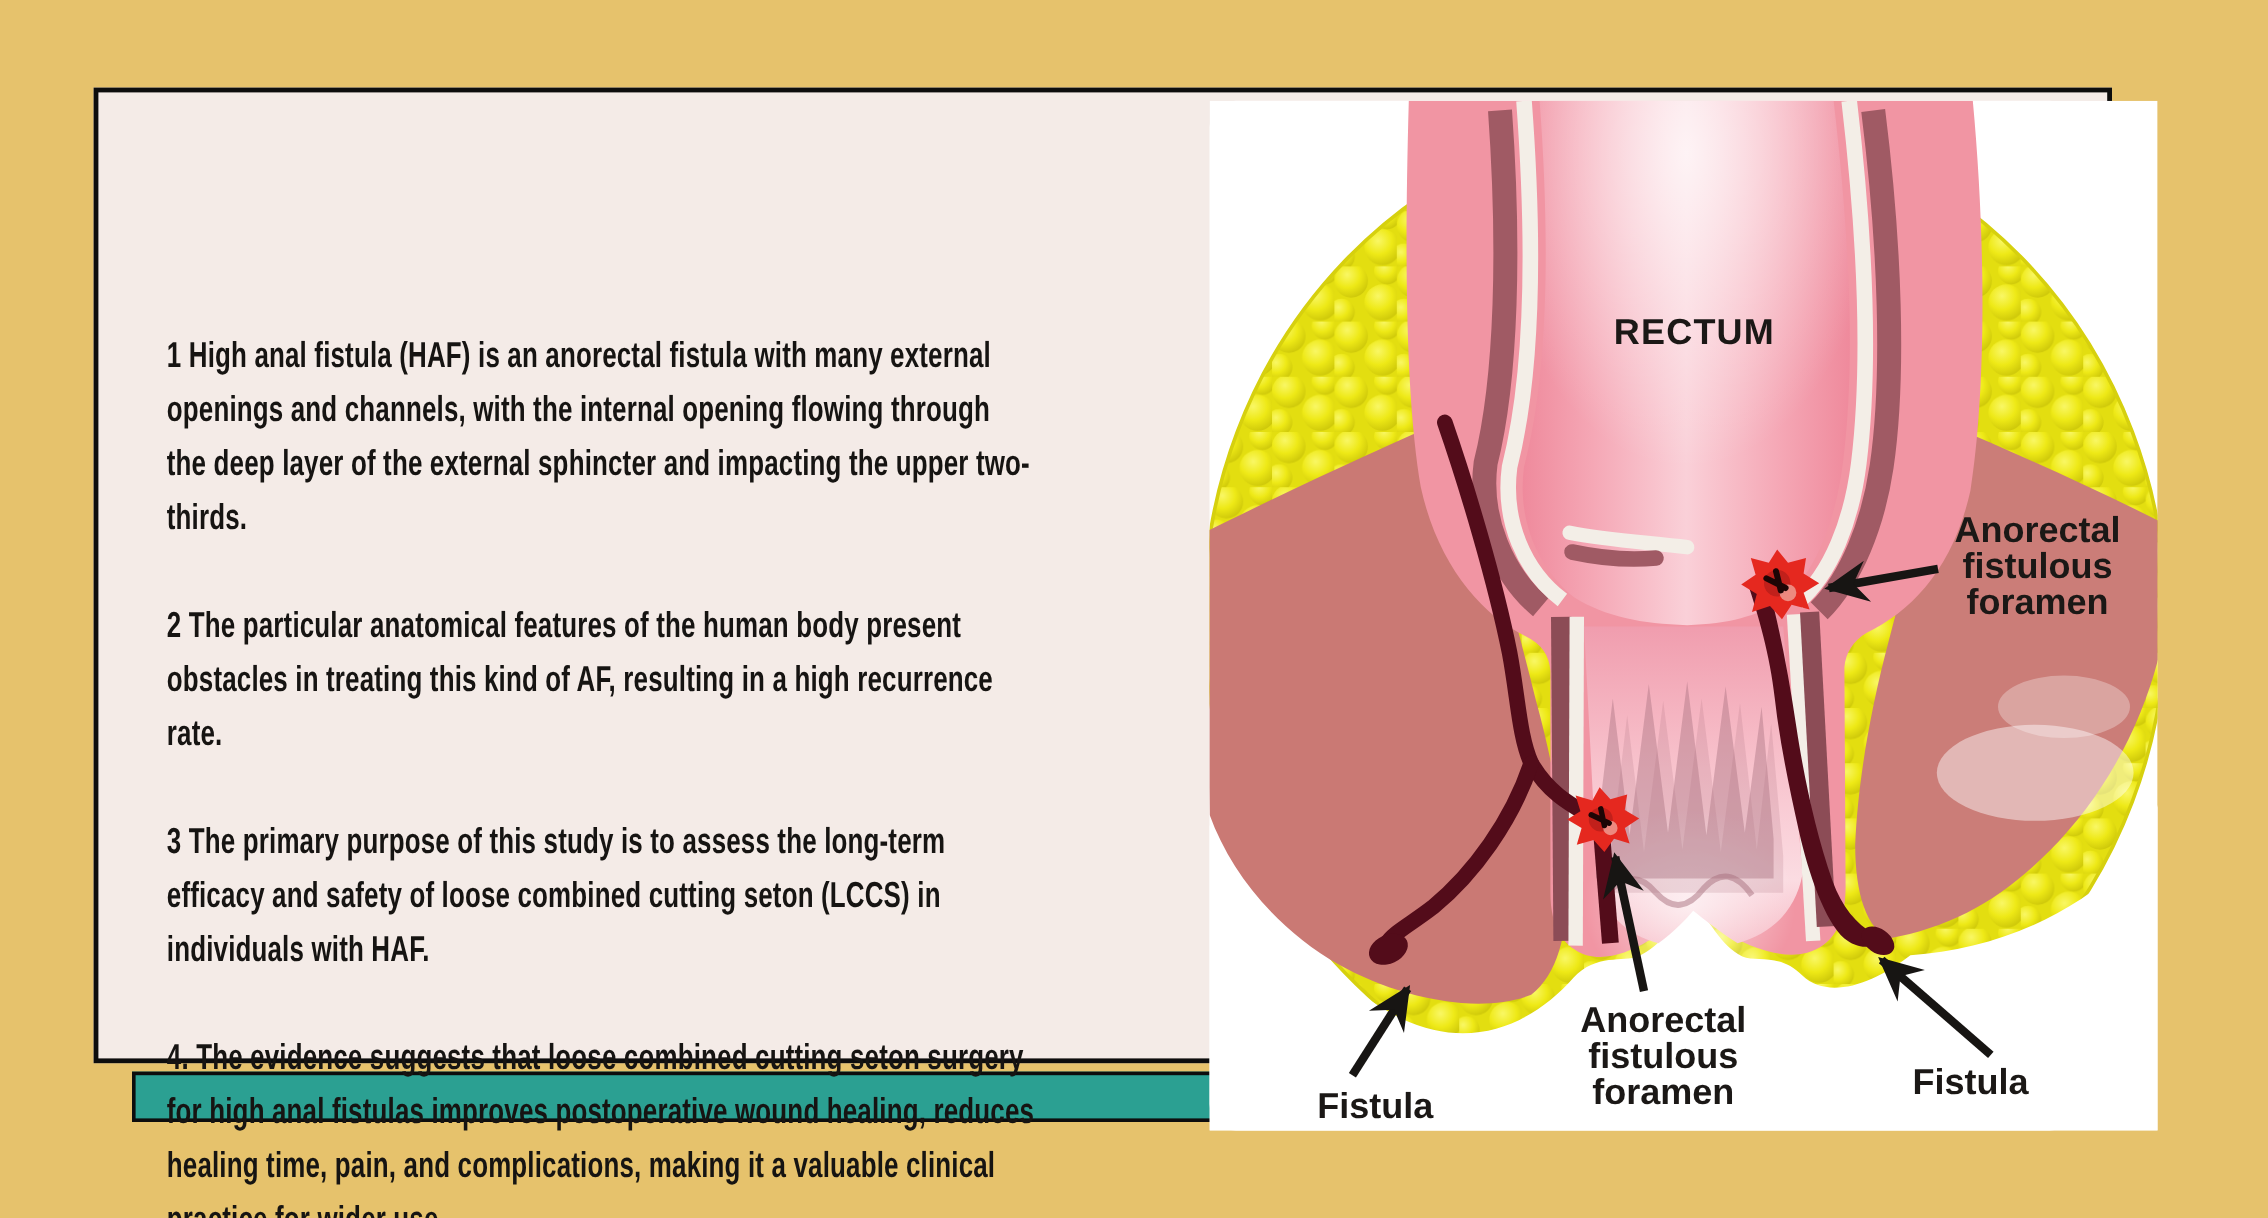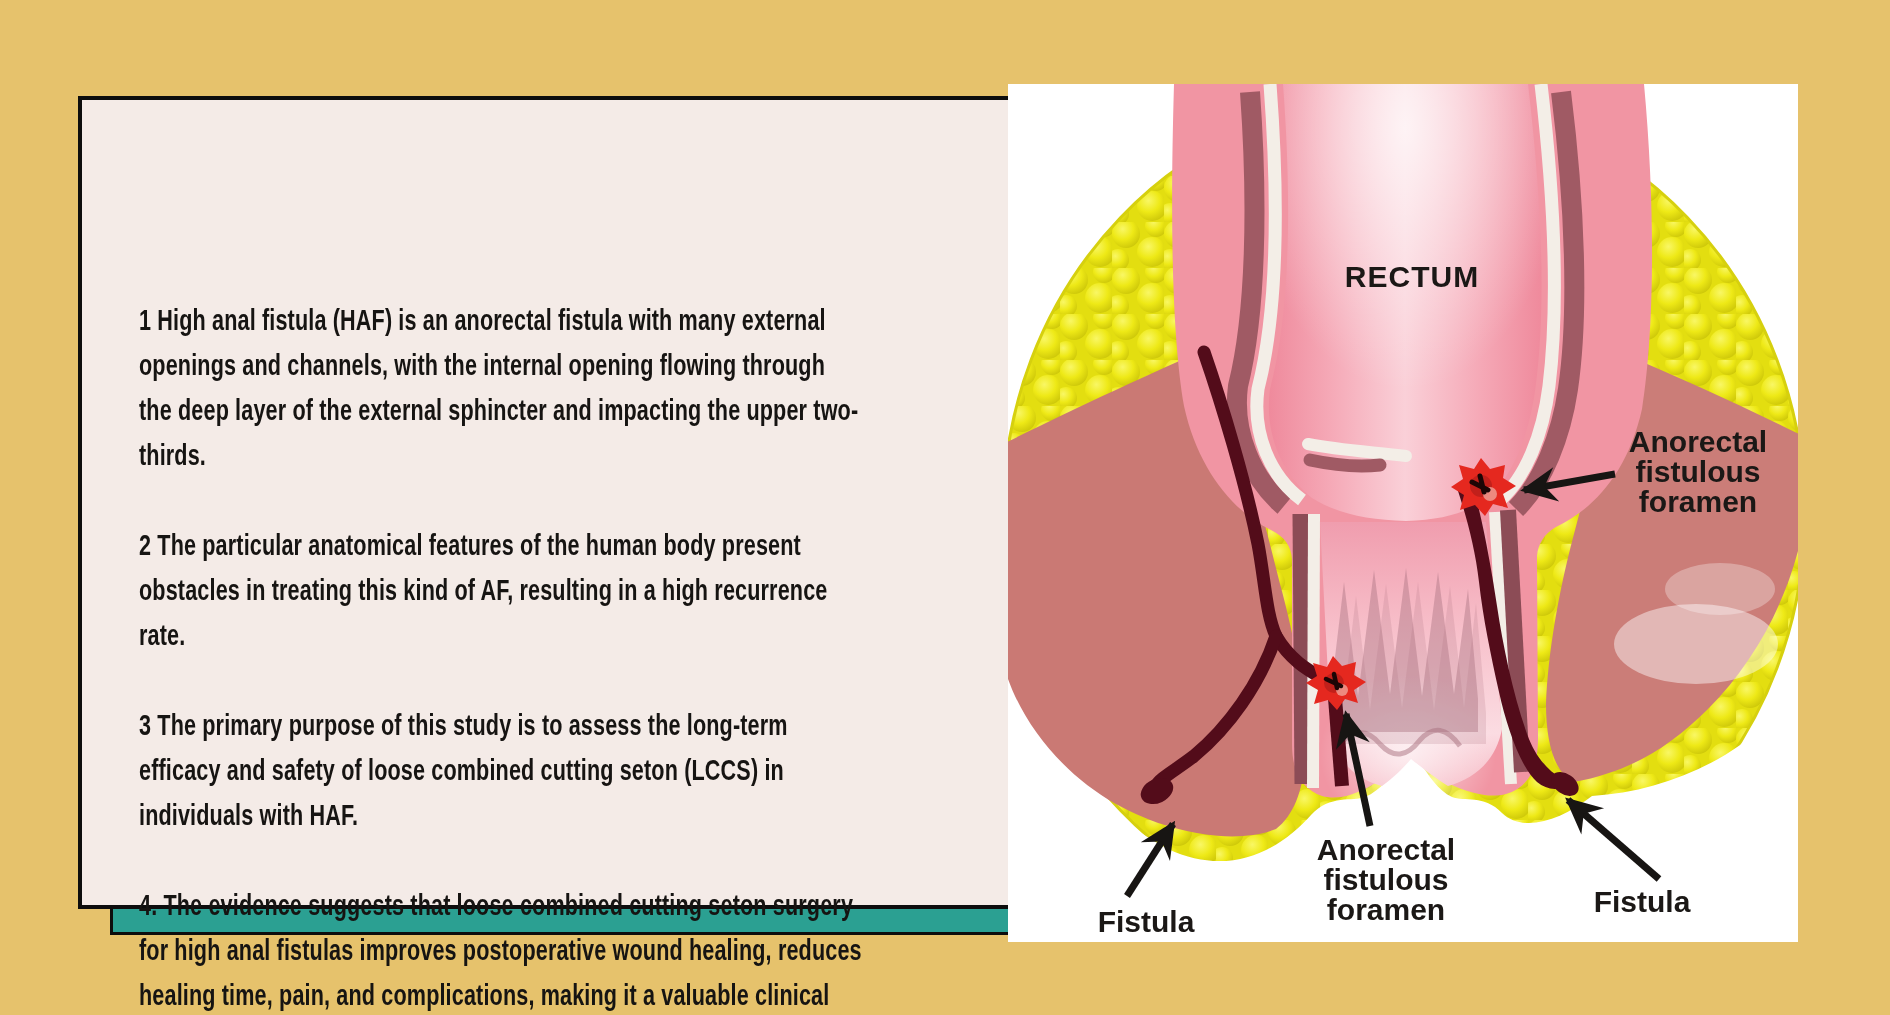--- a/index.html
+++ b/index.html
@@ -2,21 +2,21 @@
 <html style="--background: #e6c26c; --card-bg: #f4ebe7; --accent-bar: #2ba092; --border: #0d0d0d; --illustration-bg: #ffffff; --text-color: #161412; --label-color: #1b1816; --fat-yellow: #eae713; --muscle-rose: #ca7974; --rectum-pink: #f195a3; --sphincter-mauve: #a05a64; --fistula-maroon: #530c1a; --foramen-red: #e5281f;"><head>
 <meta charset="utf-8">
 <style>
   html,body{margin:0;padding:0;}
   body{
     width:1890px;height:1015px;position:relative;overflow:hidden;
     background:var(--background,#e6c26c);
     font-family:"Liberation Sans",sans-serif;
   }
   .card{
-    position:absolute;left:78px;top:96px;width:1682px;height:813px;
+    position:absolute;left:78px;top:73px;width:1682px;height:813px;
     box-sizing:border-box;background:var(--card-bg,#f4ebe7);
     border:4px solid var(--border,#0d0d0d);z-index:2;text-decoration:underline;
   }
   .accent-bar{
     position:absolute;left:110px;top:893px;width:1664px;height:42px;
     box-sizing:border-box;background:var(--accent-bar,#2ba092);
     border:3px solid var(--border,#0d0d0d);z-index:1;
   }
   .summary{
     position:absolute;left:57px;top:152px;width:1150px;

